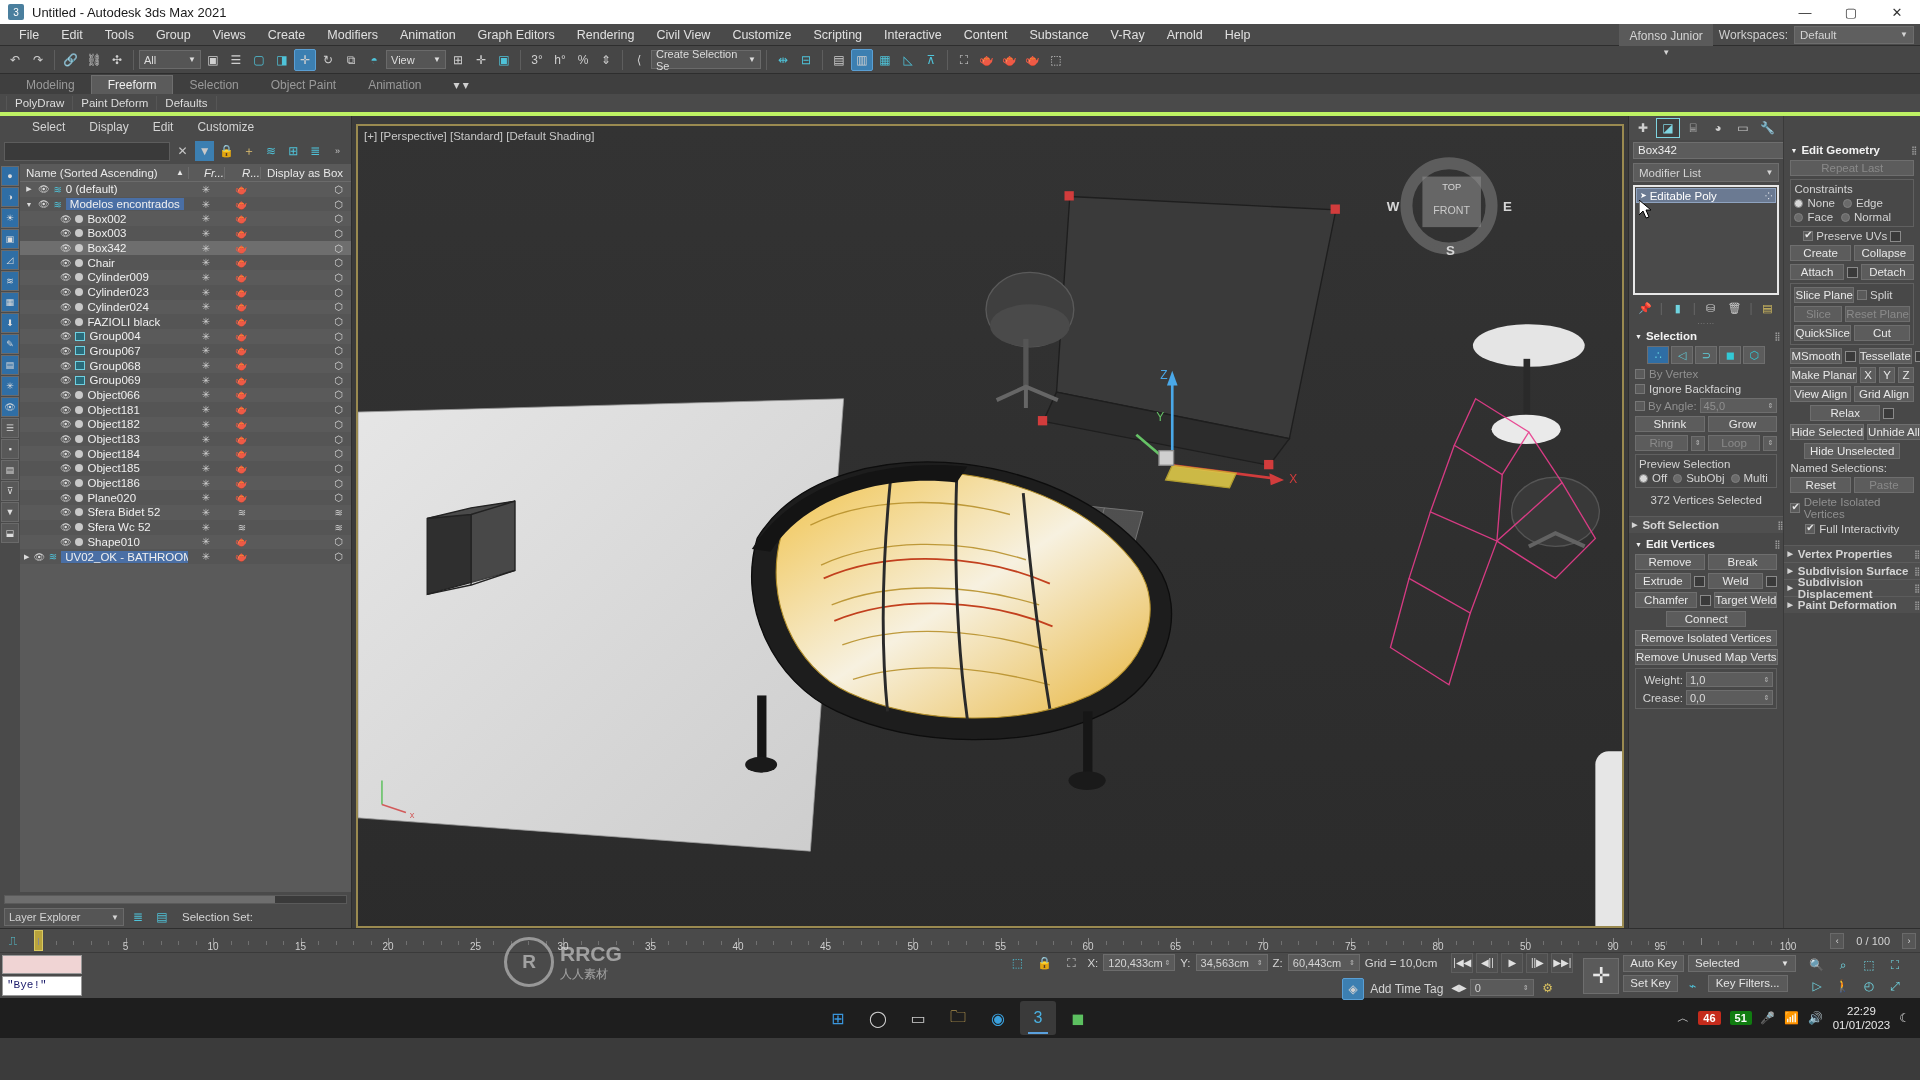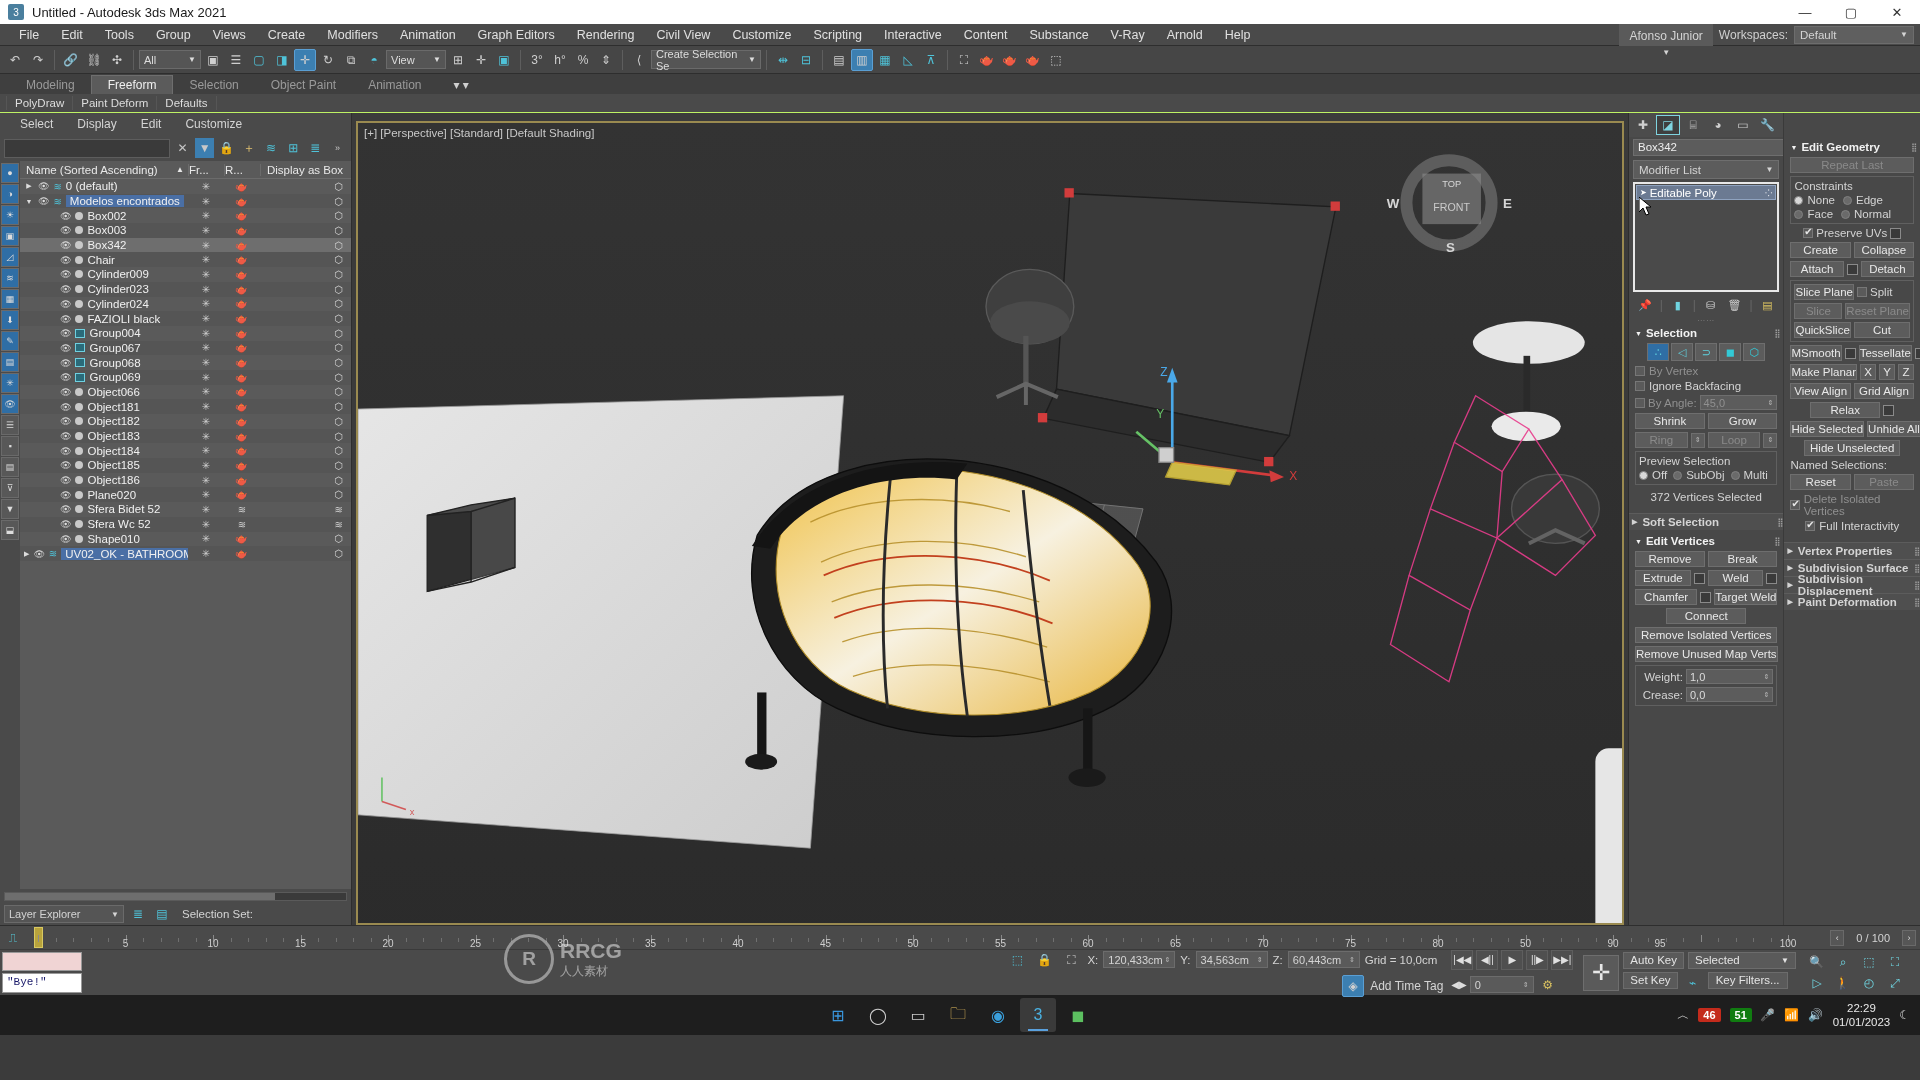--- a/index.html
+++ b/index.html
@@ -31,52 +31,52 @@
   #maintoolbar{ height:28px; background:#464646; display:flex; align-items:center;
     border-bottom:1px solid #2e2e2e; padding-left:4px; gap:1px;}
   .tb{ width:22px;height:22px;display:flex;align-items:center;justify-content:center;
     font-size:12px;color:#cfcfcf;border:1px solid transparent;border-radius:2px;}
   .tb.on{ background:#3c7fb1; border-color:#5a9fd4;}
   .tbsep{ width:1px;height:20px;background:#5e5e5e;margin:0 4px;}
   .tbcombo{ height:19px;background:#555;border:1px solid #6a6a6a;display:flex;align-items:center;
     padding:0 4px;font-size:11px;color:#ddd;}
 
   
-  #ribbon{ background:#0f766e; border-bottom:1px solid #bef264;}
+  #ribbon{ background:#0f766e; border-bottom:4px solid #bef264;}
   #ribtabs{ display:flex; height:20px; align-items:flex-end; padding-left:10px; background:#3f3f3f;}
   #ribtabs .rt{ padding:2px 16px; font-size:12px; color:#9a9a9a; }
   #ribtabs .rt.active{ background:#5b5b5b; color:#f0f0f0; border:1px solid #6e6e6e; border-bottom:none;}
   #ribsubs{ display:flex; height:18px; align-items:center; background:#4a4a4a; padding-left:6px;}
   #ribsubs .rs{ padding:1px 8px; font-size:11.5px; color:#ddd; border-right:1px solid #565656;}
   #ribsubs .rs:first-child{border-left:1px solid #565656;}
 
   
   #workspace{ display:flex; height:812px; background:#3b3b3b;}
 
   
   #explorer{ width:352px; background:#4a4a4a; display:flex; flex-direction:column;
     border-right:1px solid #2e2e2e;}
-  #expmenu{ height:22px; display:flex; align-items:center; padding-left:8px; background:#4a4a4a;}
+  #expmenu{ height:22px; display:flex; align-items:center; padding-left:20px; background:#4a4a4a;}
   #expmenu .em{ padding:2px 12px; font-size:12px; }
   #expsearch{ height:26px; display:flex; align-items:center; gap:3px; padding:0 4px;}
   #expsearch input{ flex:1; height:19px; background:#3a3a3a; border:1px solid #5d5d5d;
      color:#ddd; padding:0 5px; font-size:11.5px; font-family:inherit;}
   .eicon{ width:20px;height:20px;display:flex;align-items:center;justify-content:center;font-size:12px;color:#c8c8c8;}
   .eicon.sel{ background:#3c7fb1; }
   #expbody{ flex:1; display:flex; overflow:hidden;}
   #expleftrail{ width:20px; background:#4a4a4a; display:flex; flex-direction:column; gap:1px; padding-top:2px;}
   .rail{ width:18px;height:20px;margin-left:1px;background:#585858;border:1px solid #6a6a6a;
      display:flex;align-items:center;justify-content:center;font-size:9px;color:#ddd;}
   .rail.blue{ background:#2f6ea5;}
   #exptable{ flex:1; background:#5a5a5a; overflow:hidden;}
   #exphead{ display:flex; height:18px; background:#5a5a5a; border-bottom:1px solid #6b6b6b;
     font-size:11.5px; color:#e8e8e8; align-items:center;}
   .ehname{ width:168px; padding-left:6px; display:flex; align-items:center;}
   .ehsort{ margin-left:auto; font-size:8px; margin-right:4px;}
-  .ehcol{ width:36px; text-align:left; border-left:1px solid #6b6b6b;}
+  .ehcol{ width:36px; text-align:right; border-left:1px solid #6b6b6b;font-style:italic;}
   .ehbox{ flex:1; padding-left:6px; border-left:1px solid #6b6b6b;}
   .erow{ display:flex; height:14.7px; align-items:center; font-size:11.5px; color:#f0f0f0;}
   .erow:nth-child(even){ background:#555555;}
   .erow.sel{ background:#6e6e6e;}
   .erow .nm{ width:168px; display:flex; align-items:center; gap:4px; overflow:hidden; white-space:nowrap;}
   .erow .c{ width:36px; text-align:center; color:#cfcfcf; font-size:10px;}
   .erow .bx{ flex:1; text-align:right; padding-right:8px; font-size:10px; color:#cfcfcf;}
   .arrow{ width:10px; font-size:7px; color:#dcdcdc; text-align:center;}
   .eye{ font-size:9px; color:#e0e0e0;}
   .dot{ width:8px;height:8px;border-radius:50%;background:#c9c9c9;display:inline-block;}

